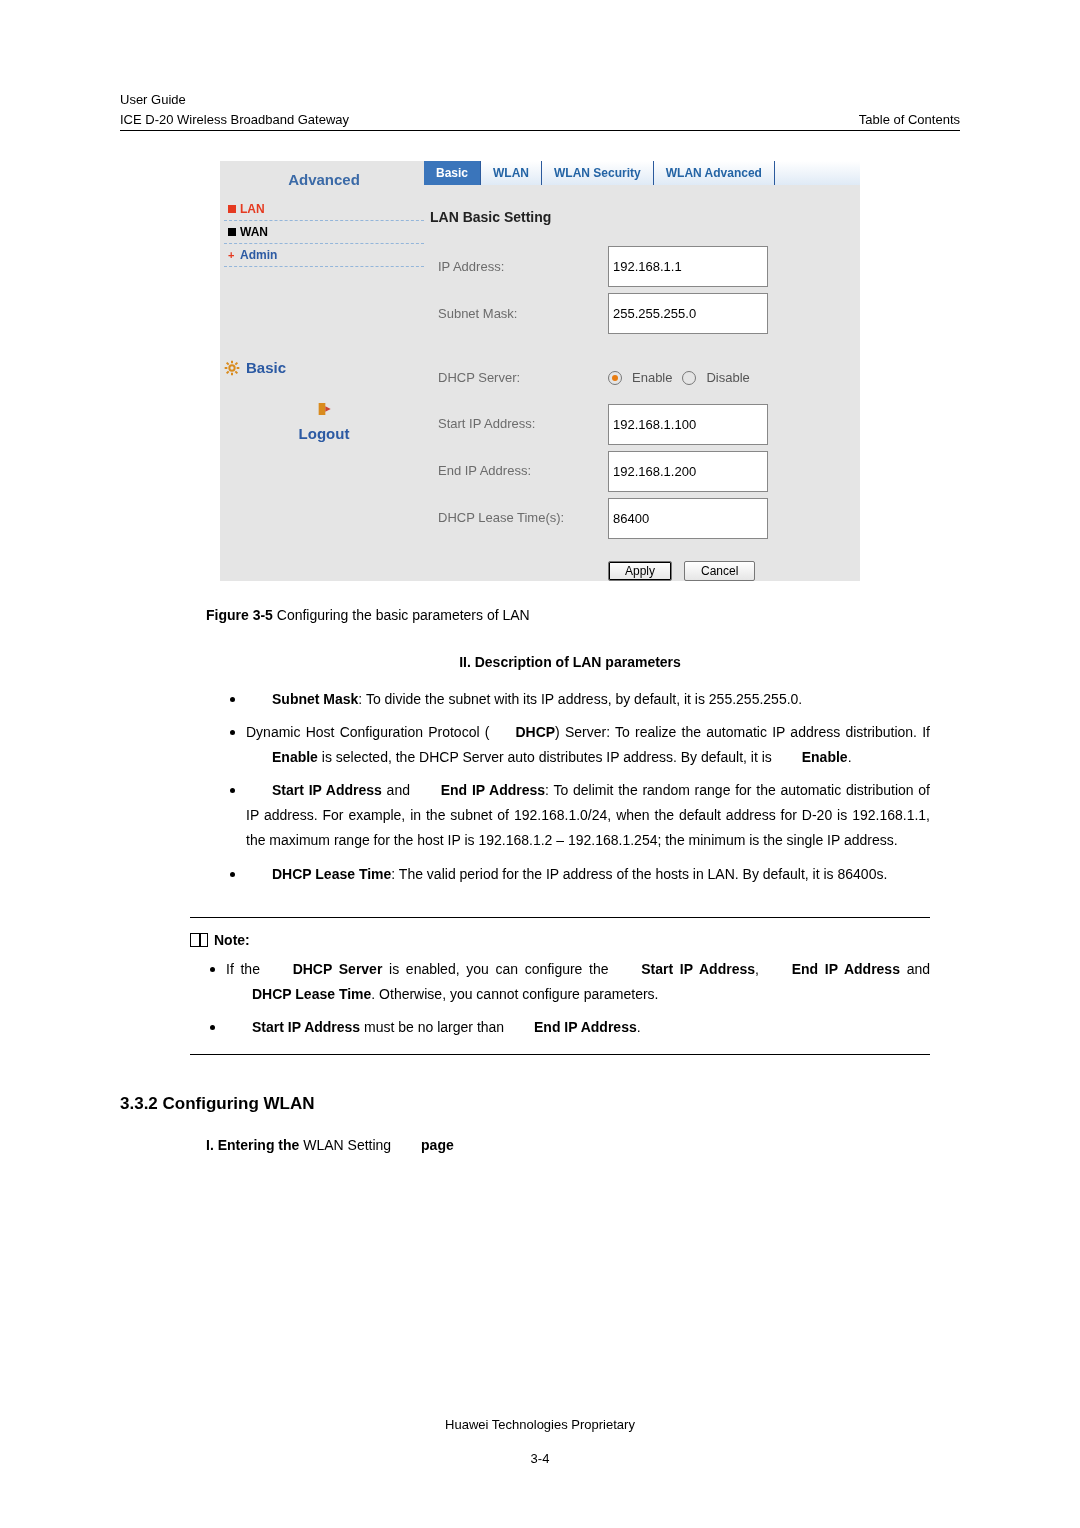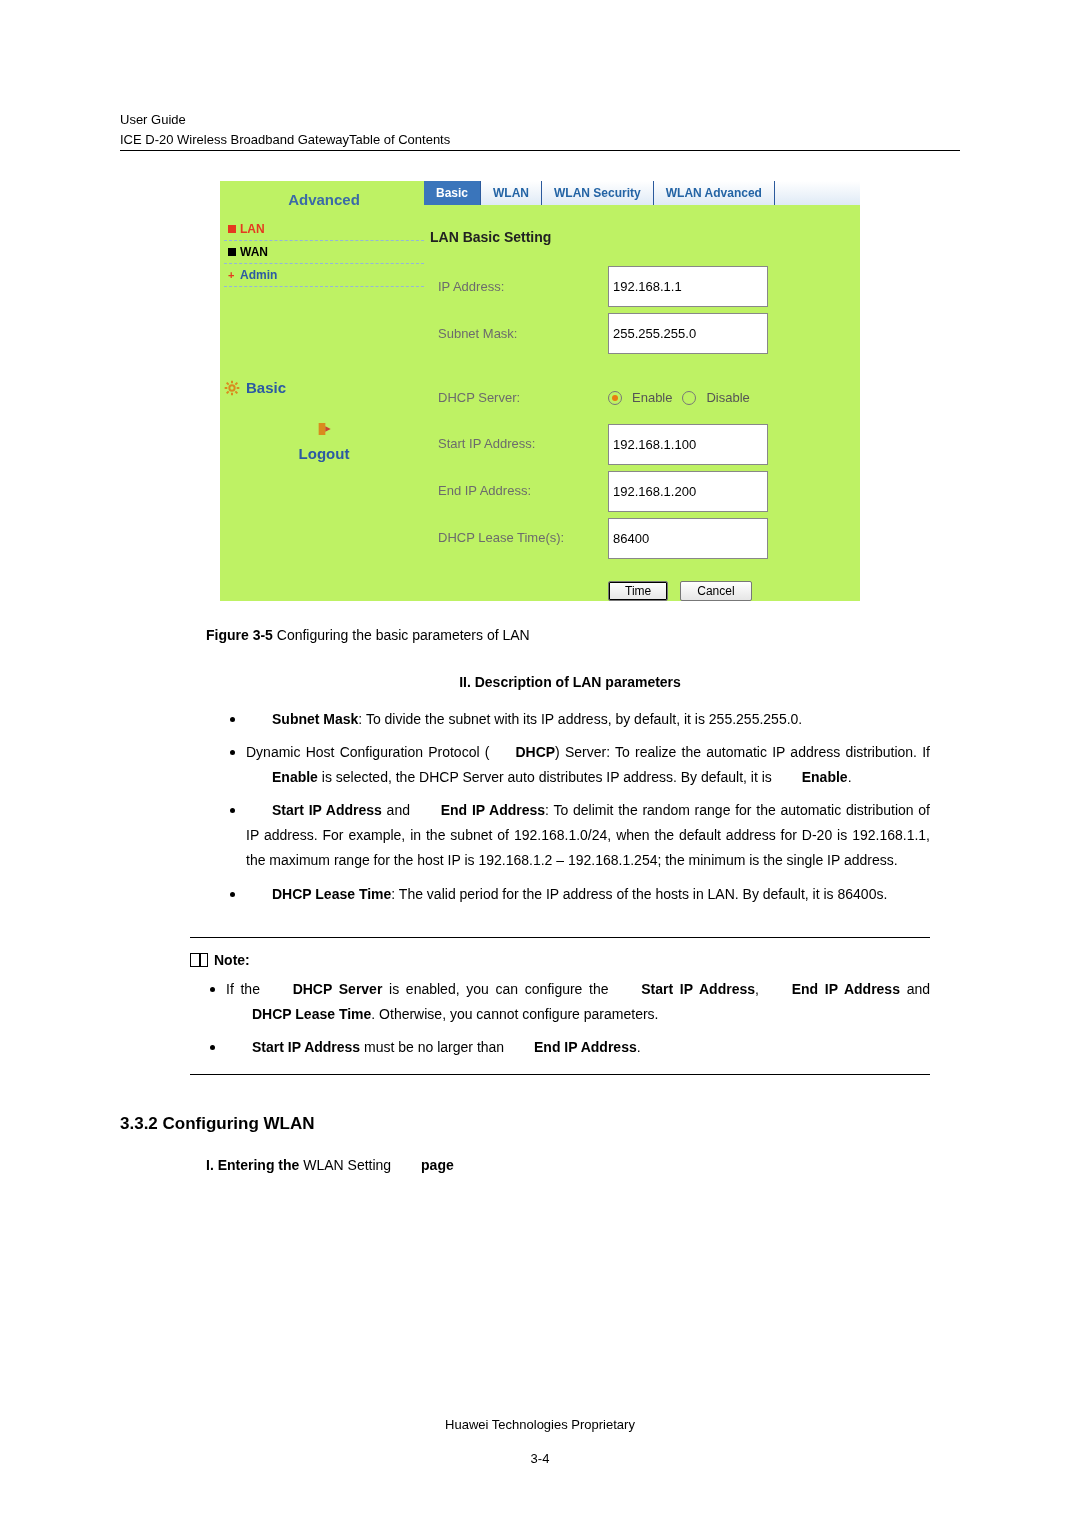--- a/index.html
+++ b/index.html
@@ -12,35 +12,34 @@
   }
   .page {
     width: 1080px;
     min-height: 1528px;
     padding: 90px 120px 60px 120px;
     box-sizing: border-box;
     position: relative;
   }
   .header-row {
     display: flex;
-    justify-content: flex-start;
+    justify-content: space-between;
     font-size: 13px;
-    margin-top: 20px;
   }
   .header-underline {
     border-bottom: 1.5px solid #000;
     margin-top: 1px;
     margin-bottom: 30px;
   }
   
   .screenshot {
     width: 640px;
     margin: 0 auto 24px auto;
     border: none;
-    background: #bef264;
+    background: #e5e5e5;
   }
   .ss-inner {
     display: flex;
   }
   .ss-sidebar {
     width: 200px;
     padding: 6px 0 16px 4px;
     font-size: 12px;
   }
   .adv-title {
@@ -230,21 +229,21 @@
         <div class="form-row">
           <div class="form-label">End IP Address:</div>
           <input class="form-input" value="192.168.1.200" style="">
         </div>
         <div class="form-row">
           <div class="form-label">DHCP Lease Time(s):</div>
           <input class="form-input" value="86400" style="">
         </div>
 
         <div class="btnrow">
-          <button class="btn primary">Time</button>
+          <button class="btn primary">Apply</button>
           <button class="btn">Cancel</button>
         </div>
       </div>
     </div>
   </div>
 
   <div class="figure-caption">
     <b>Figure 3-5</b><span> Configuring the basic parameters of LAN</span>
   </div>
 

